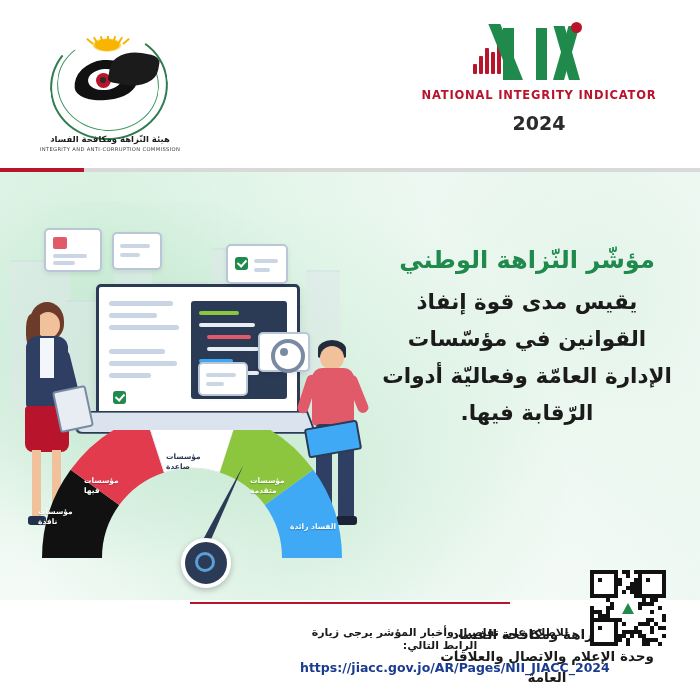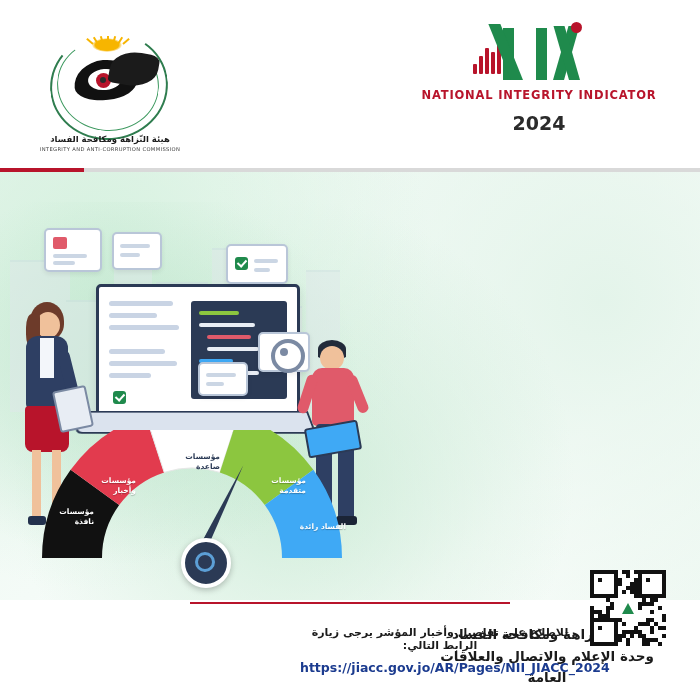--- a/index.html
+++ b/index.html
@@ -448,21 +448,21 @@
     clip-path: polygon(50% 0%, 100% 100%, 0% 100%);
     transform-origin: 50% 100%;
     transform: rotate(26deg);
     z-index: 7;
   }
   .seg-label {
     position: absolute;
     color: #ffffff;
     font-size: 7.5px;
     font-weight: bold;
-    text-align: right;
+    text-align: left;
     line-height: 1.35;
     z-index: 6;
     text-shadow: 0 1px 1px rgba(0,0,0,0.25);
   }
 
   
   .footer {
     position: absolute;
     left: 0; top: 600px;
     width: 700px; height: 100px;
@@ -693,29 +693,33 @@
 
           <g transform="translate(174,128)">
             <path d="M -150 0 A 150 150 0 0 1 -121.35 -88.17 L -72.8 -52.9 A 90 90 0 0 0 -90 0 Z" fill="#111111"></path>
             <path d="M -121.35 -88.17 A 150 150 0 0 1 -46.35 -142.66 L -27.81 -85.6 A 90 90 0 0 0 -72.8 -52.9 Z" fill="#e23b4e"></path>
             <path d="M -46.35 -142.66 A 150 150 0 0 1 46.35 -142.66 L 27.81 -85.6 A 90 90 0 0 0 -27.81 -85.6 Z" fill="#ffffff" stroke="#e6e6e6" stroke-width="1"></path>
             <path d="M 46.35 -142.66 A 150 150 0 0 1 121.35 -88.17 L 72.8 -52.9 A 90 90 0 0 0 27.81 -85.6 Z" fill="#8cc63f"></path>
             <path d="M 121.35 -88.17 A 150 150 0 0 1 150 0 L 90 0 A 90 90 0 0 0 72.8 -52.9 Z" fill="#3fa9f5"></path>
           </g>
         </svg>
         <div class="seg-label" style="left:20px; top:77px; width:56px;">مؤسسات نافذة</div>
-        <div class="seg-label" style="left:66px; top:46px; width:52px;">مؤسسات وأخبار</div>
+        <div class="seg-label" style="left:66px; top:46px; width:52px;">مؤسسات فيها</div>
         <div class="seg-label" style="left:148px; top:22px; width:54px; color:#2b3a55; text-shadow:none;">مؤسسات صاعدة</div>
         <div class="seg-label" style="left:232px; top:46px; width:56px;">مؤسسات متقدمة</div>
         <div class="seg-label" style="left:272px; top:92px; width:56px;">الفساد رائدة</div>
         <div class="needle"></div>
         <div class="needle-hub"></div>
       </div>
     </div>
 
+    <div class="headline-block">
+      <div class="headline-title">مؤشّر النّزاهة الوطني</div>
+      <div class="headline-body">يقيس مدى قوة إنفاذ القوانين في مؤسّسات الإدارة العامّة وفعاليّة أدوات الرّقابة فيها.</div>
+    </div>
   </div>
 
   <div class="footer">
     <div class="footer-rule"></div>
 
     <div class="footer-right">
       <div>هيئة النّزاهة ومكافحة الفساد</div>
       <div>وحدة الإعلام والاتصال والعلاقات العامة</div>
     </div>
 

